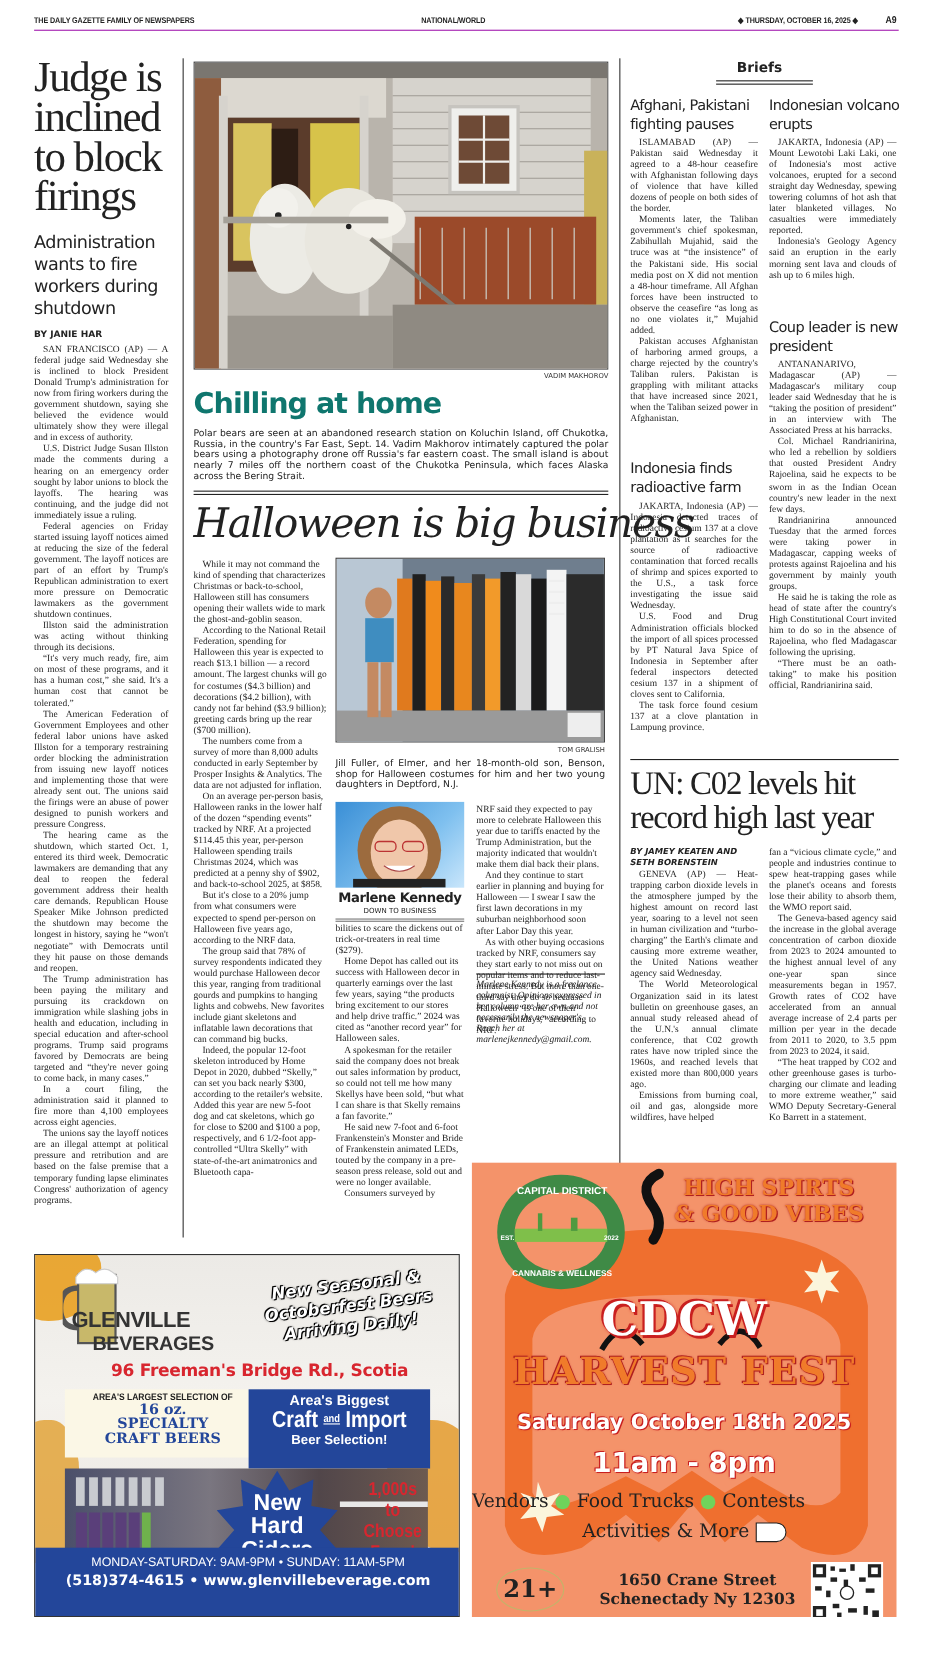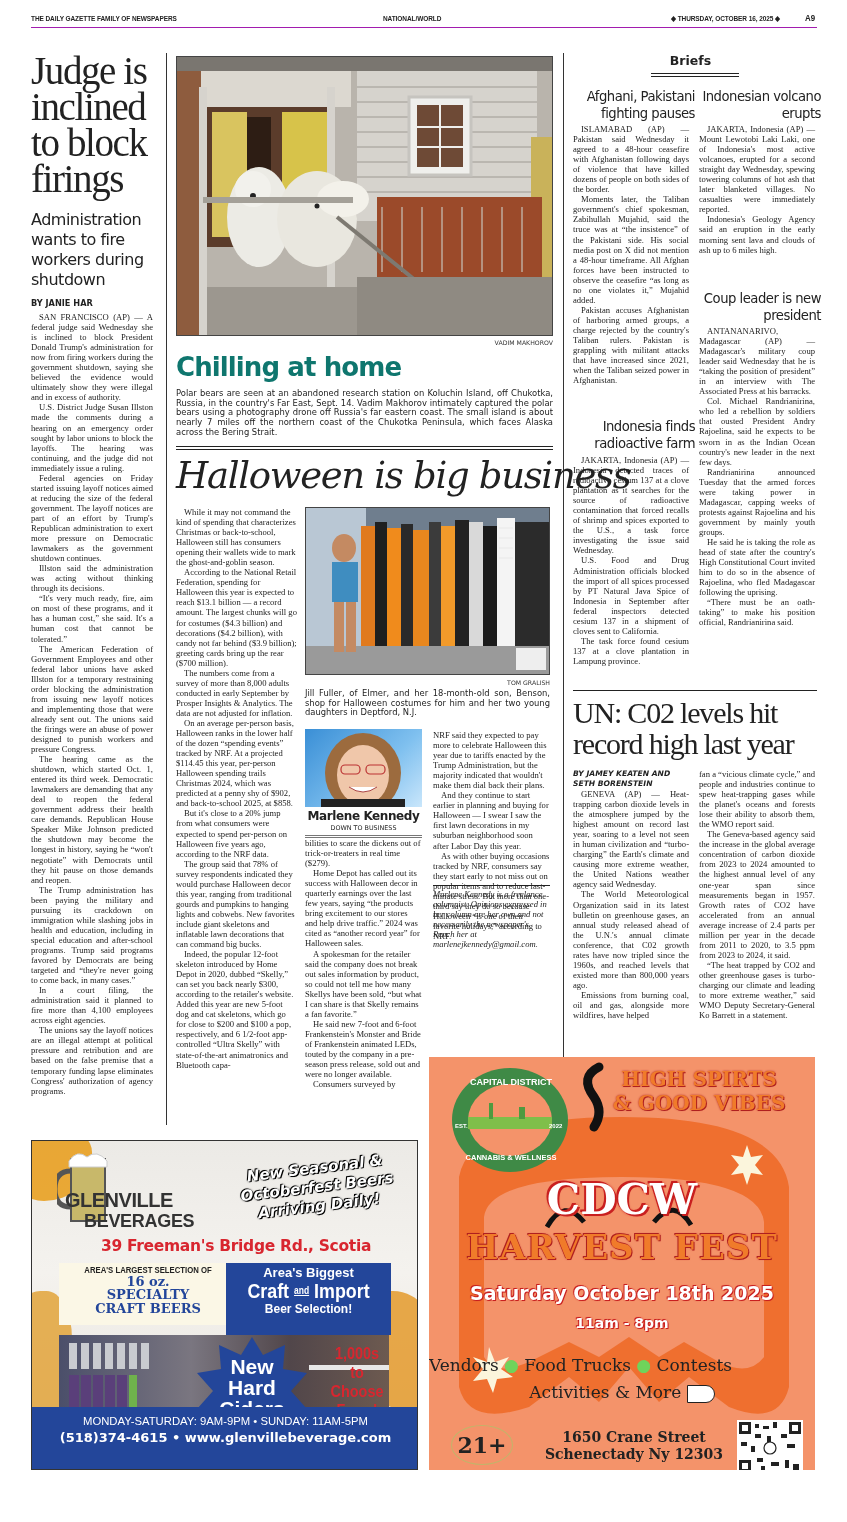--- a/index.html
+++ b/index.html
@@ -41,21 +41,21 @@
   #columnist .pic { width: 117px; height: 78px; background: linear-gradient(135deg,#3a8fd6 0%,#7fc0ef 60%,#c9e6fb 100%); position: relative; overflow: hidden; }
   #col-name { font-family: "DejaVu Sans", sans-serif; font-weight: bold; font-size: 12px; letter-spacing: -0.4px; text-align: center; margin-top: 2px; white-space: nowrap; }
   #col-tag { font-family: "DejaVu Sans", sans-serif; font-size: 6.4px; text-align: center; margin-top: 1px; }
   #col-rule { height: 3px; border-top: 1px solid #777; border-bottom: 1px solid #777; margin-top: 3px; }
   #tagline-rule { left: 433px; top: 885px; width: 117px; height: 1px; background: #222; }
   #tagline { left: 433px; top: 889px; width: 117px; font-style: italic; font-size: 8.6px; line-height: 10.05px; }
 
   
   #briefs-title { left: 564px; top: 53px; width: 253px; text-align: center; font-family: "DejaVu Sans", sans-serif; font-weight: bold; font-size: 12.5px; color: #222; }
   #briefs-rule { left: 651px; top: 73px; width: 88px; height: 4px; border-top: 1px solid #222; border-bottom: 1px solid #222; }
-  .brief-head { position: absolute; font-family: "DejaVu Sans", sans-serif; font-size: 13.2px; line-height: 17px; letter-spacing: -0.5px; color: #222; text-align: right; }
+  .brief-head { position: absolute; font-family: "DejaVu Sans", sans-serif; font-size: 13.2px; line-height: 17px; letter-spacing: -0.5px; color: #222; }
   #b1-head { left: 573px; top: 88px; width: 122px; }
   #b1-body { left: 573px; top: 124px; width: 116px; }
   #b2-head { left: 699px; top: 88px; width: 122px; }
   #b2-body { left: 699px; top: 124px; width: 116px; }
   #b3-head { left: 573px; top: 418px; width: 122px; }
   #b3-body { left: 573px; top: 455px; width: 116px; }
   #b4-head { left: 699px; top: 290px; width: 122px; }
   #b4-body { left: 699px; top: 326px; width: 116px; }
 
   #un-rule { left: 573px; top: 690px; width: 244px; height: 1px; background: #222; }
@@ -284,21 +284,21 @@
   <div class="abs" style="left:-30px;top:150px;width:70px;height:130px;background:#e2a33a;border-radius:60% 40% 50% 50%;opacity:.85"></div>
 
   <svg class="abs" style="left:25px;top:8px" width="60" height="80" viewBox="0 0 60 80">
     <rect x="14" y="10" width="34" height="62" fill="#c8b86a" stroke="#555" stroke-width="2"></rect>
     <path d="M14 22 Q-2 22 -2 40 Q-2 58 14 58" fill="none" stroke="#555" stroke-width="5"></path>
     <path d="M12 12 Q20 0 30 8 Q40 0 50 12 L50 18 L12 18 Z" fill="#fff" stroke="#ccc"></path>
   </svg>
   <div class="abs" style="left:33px;top:48px;font-family:'Liberation Sans',sans-serif;font-weight:bold;font-size:20px;color:#333;letter-spacing:-0.5px">GLENVILLE</div>
   <div class="abs" style="left:52px;top:70px;font-family:'Liberation Sans',sans-serif;font-weight:bold;font-size:18px;color:#333;letter-spacing:-0.3px">BEVERAGES</div>
   <div class="abs" style="left:180px;top:18px;width:210px;transform:rotate(-7deg);font-family:'DejaVu Sans',sans-serif;font-style:italic;font-weight:bold;font-size:15px;line-height:19px;color:#fff;text-shadow:0 0 2px #000,1px 1px 0 #000,-1px -1px 0 #000;text-align:center">New Seasonal &amp; Octoberfest Beers Arriving Daily!</div>
-  <div class="abs" style="left:34px;top:96px;width:340px;text-align:center;font-family:'DejaVu Sans',sans-serif;font-weight:bold;font-size:15.5px;color:#d8262f;letter-spacing:-0.3px">39 Freeman's Bridge Rd., Scotia</div>
+  <div class="abs" style="left:34px;top:96px;width:340px;text-align:center;font-family:'DejaVu Sans',sans-serif;font-weight:bold;font-size:15.5px;color:#d8262f;letter-spacing:-0.3px">96 Freeman's Bridge Rd., Scotia</div>
 
   <div class="abs" style="left:27px;top:122px;width:178px;height:62px;background:#fbf7e6;text-align:center">
     <div style="font-family:'Liberation Sans',sans-serif;font-weight:bold;font-size:8.6px;color:#222;margin-top:2px;transform:scaleX(.9)">AREA'S LARGEST SELECTION OF</div>
     <div style="font-family:'DejaVu Serif',serif;font-weight:bold;font-size:13px;line-height:13px;color:#23469a">16 oz.</div>
     <div style="font-family:'DejaVu Serif',serif;font-weight:bold;font-size:13px;line-height:14px;color:#23469a">SPECIALTY</div>
     <div style="font-family:'DejaVu Serif',serif;font-weight:bold;font-size:13px;line-height:14px;color:#23469a">CRAFT BEERS</div>
   </div>
   <div class="abs" style="left:194px;top:122px;width:165px;height:72px;background:#23469a;text-align:center;color:#fff">
     <div style="font-family:'Liberation Sans',sans-serif;font-weight:bold;font-size:13px;margin-top:2px">Area's Biggest</div>
     <div style="font-family:'Liberation Sans',sans-serif;font-weight:bold;font-size:21px;line-height:22px;transform:scaleX(.85)">
@@ -377,21 +377,21 @@
   <div class="abs" style="left:30px;top:96px;width:104px;text-align:center;font-family:'Liberation Sans',sans-serif;font-weight:bold;font-size:7.5px;color:#fff">CANNABIS &amp; WELLNESS</div>
 
   <div class="abs" style="left:160px;top:10px;width:220px;text-align:center;font-family:'DejaVu Serif',serif;font-weight:bold;font-size:20px;line-height:24px;color:#f07b2a;text-shadow:0 0 2px #b02020,1px 1px 0 #b02020">
     <div>HIGH SPIRTS</div>
     <div>&amp; GOOD VIBES</div>
   </div>
 
   <div class="abs" style="left:0;top:118px;width:386px;text-align:center;font-family:'DejaVu Serif',serif;font-weight:bold;font-size:42px;color:#fff;text-shadow:0 0 3px #c92020,2px 2px 0 #c92020,-2px -2px 0 #c92020">CDCW</div>
   <div class="abs" style="left:0;top:170px;width:386px;text-align:center;font-family:'DejaVu Serif',serif;font-weight:bold;font-size:34px;letter-spacing:1px;color:#f07b2a;text-shadow:0 0 2px #b02020,1px 1px 0 #b02020,-1px -1px 0 #b02020">HARVEST FEST</div>
   <div class="abs" style="left:0;top:225px;width:386px;text-align:center;font-family:'DejaVu Sans',sans-serif;font-weight:bold;font-size:19px;color:#fff;text-shadow:0 0 2px #c92020,1px 1px 0 #c92020,-1px -1px 0 #c92020">Saturday October 18th 2025</div>
-  <div class="abs" style="left:0;top:258px;width:386px;text-align:center;font-family:'DejaVu Sans',sans-serif;font-weight:bold;font-size:14px;color:#fff;text-shadow:0 0 2px #c92020,1px 1px 0 #c92020,-1px -1px 0 #c92020">11am - 8pm</div>
+  <div class="abs" style="left:0;top:258px;width:386px;text-align:center;font-family:'DejaVu Sans',sans-serif;font-weight:bold;font-size:25px;color:#fff;text-shadow:0 0 2px #c92020,1px 1px 0 #c92020,-1px -1px 0 #c92020">11am - 8pm</div>
 
   <div class="abs" style="left:0;top:298px;width:386px;text-align:left;font-family:'DejaVu Serif',serif;font-size:17px;color:#222">
     <span>Vendors</span>
     <span style="color:#6fd35b">●</span>
     <span>Food Trucks</span>
     <span style="color:#6fd35b">●</span>
     <span>Contests</span>
   </div>
   <div class="abs" style="left:0;top:325px;width:386px;text-align:center;font-family:'DejaVu Serif',serif;font-size:17px;color:#222">
     <span>Activities &amp; More</span>

